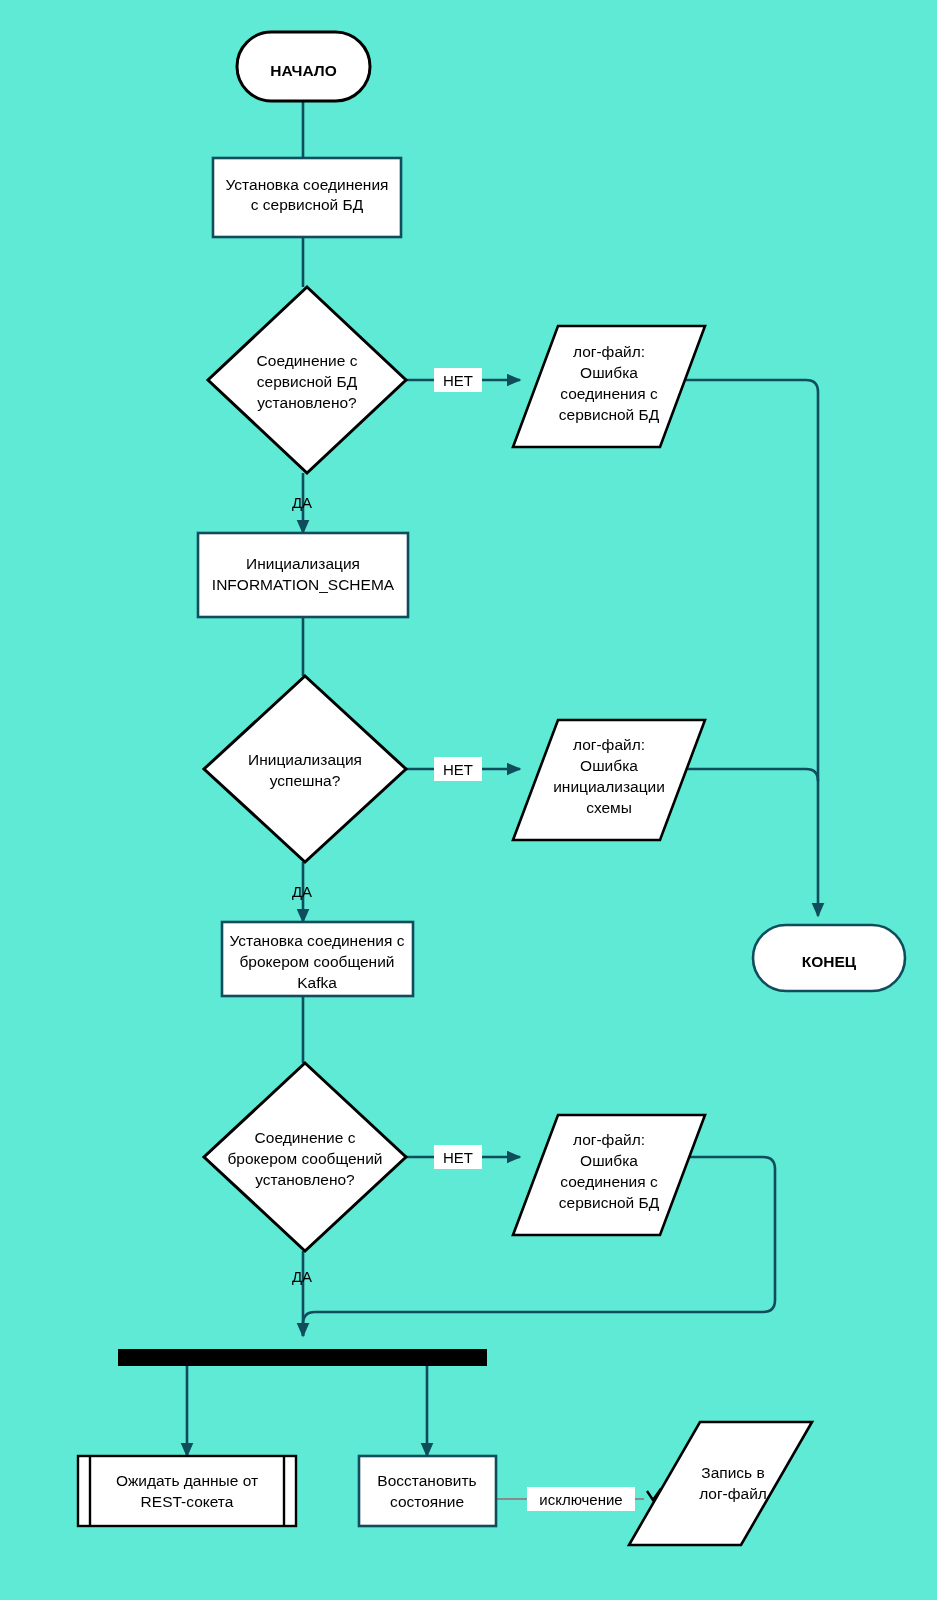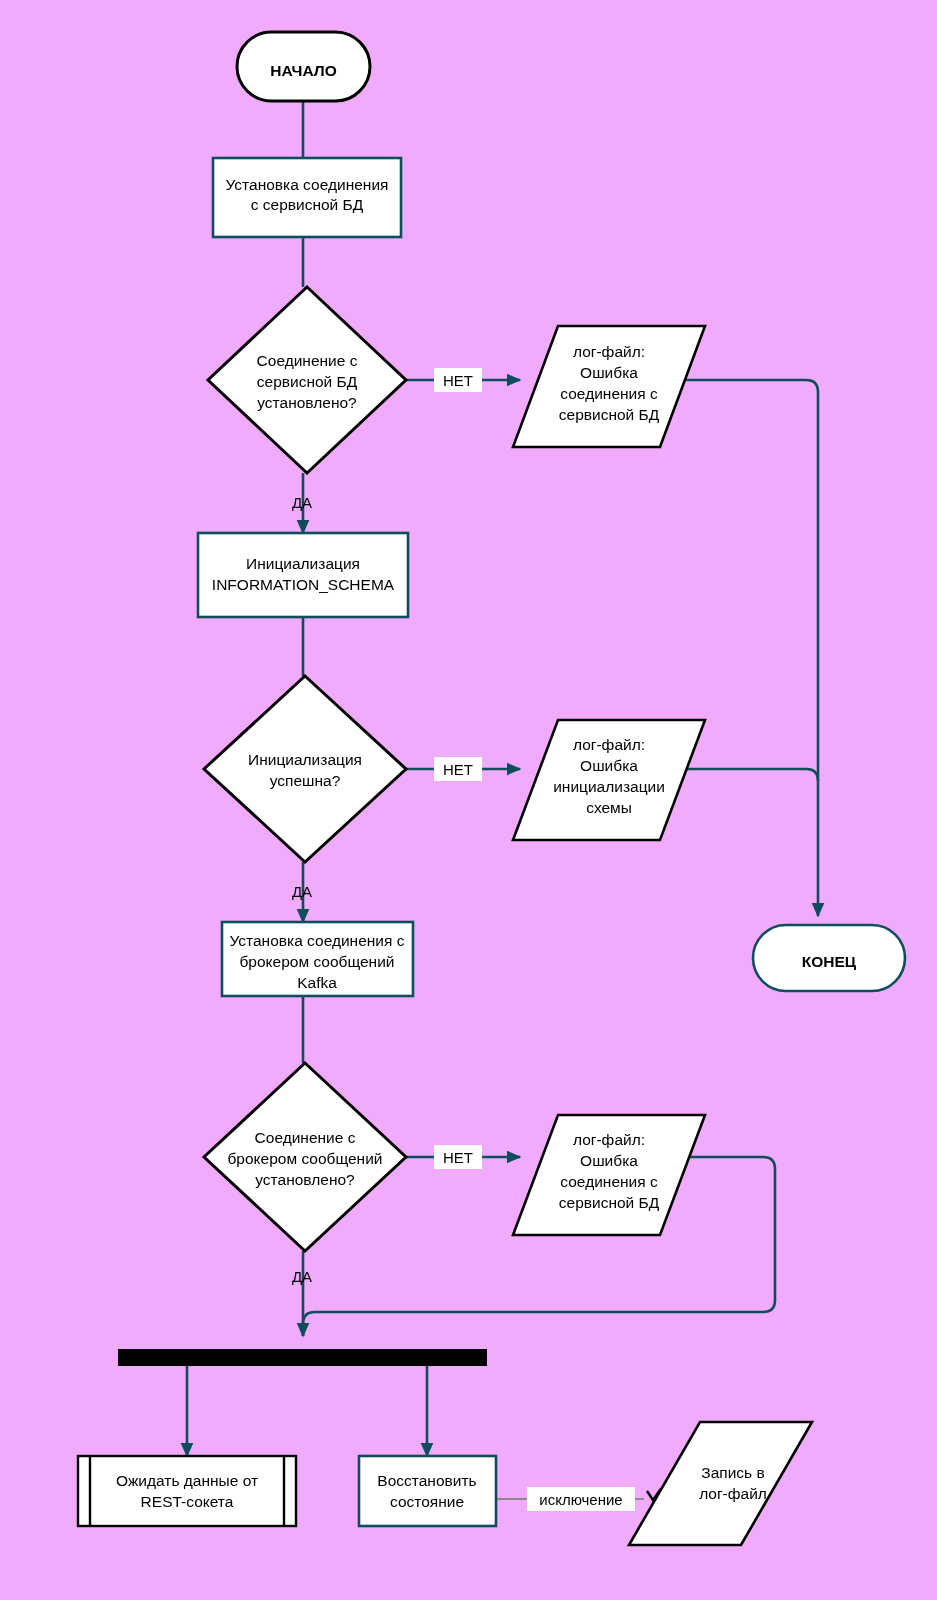--- a/index.html
+++ b/index.html
@@ -8,21 +8,21 @@
     padding: 0;
     background: #ffffff;
   }
   body {
     font-family: "Liberation Sans", sans-serif;
   }
   #canvas-wrap {
     position: relative;
     width: 937px;
     height: 1600px;
-    background: #f0abfc;
+    background: #5eead4;
     overflow: hidden;
   }
   svg#flow {
     display: block;
     width: 937px;
     height: 1600px;
   }
   .shape-fill { fill: #ffffff; }
   .stroke-teal { stroke: #0f4c5c; }
   .stroke-black { stroke: #000000; }

